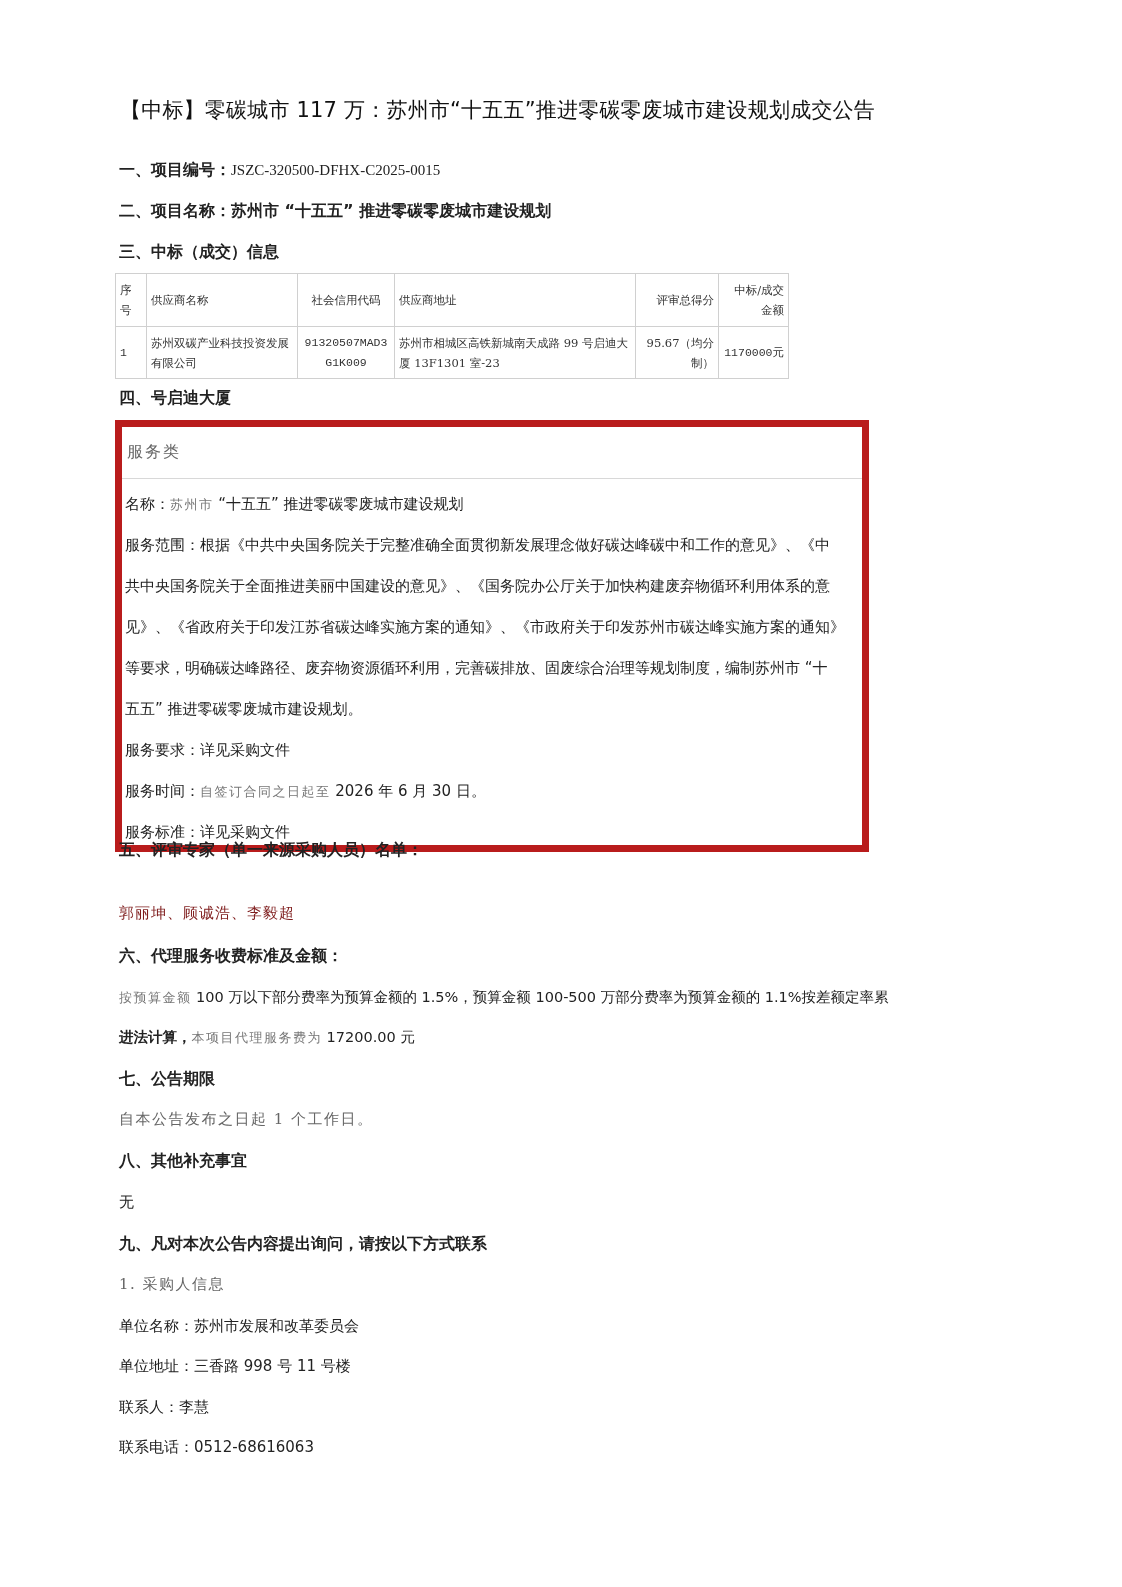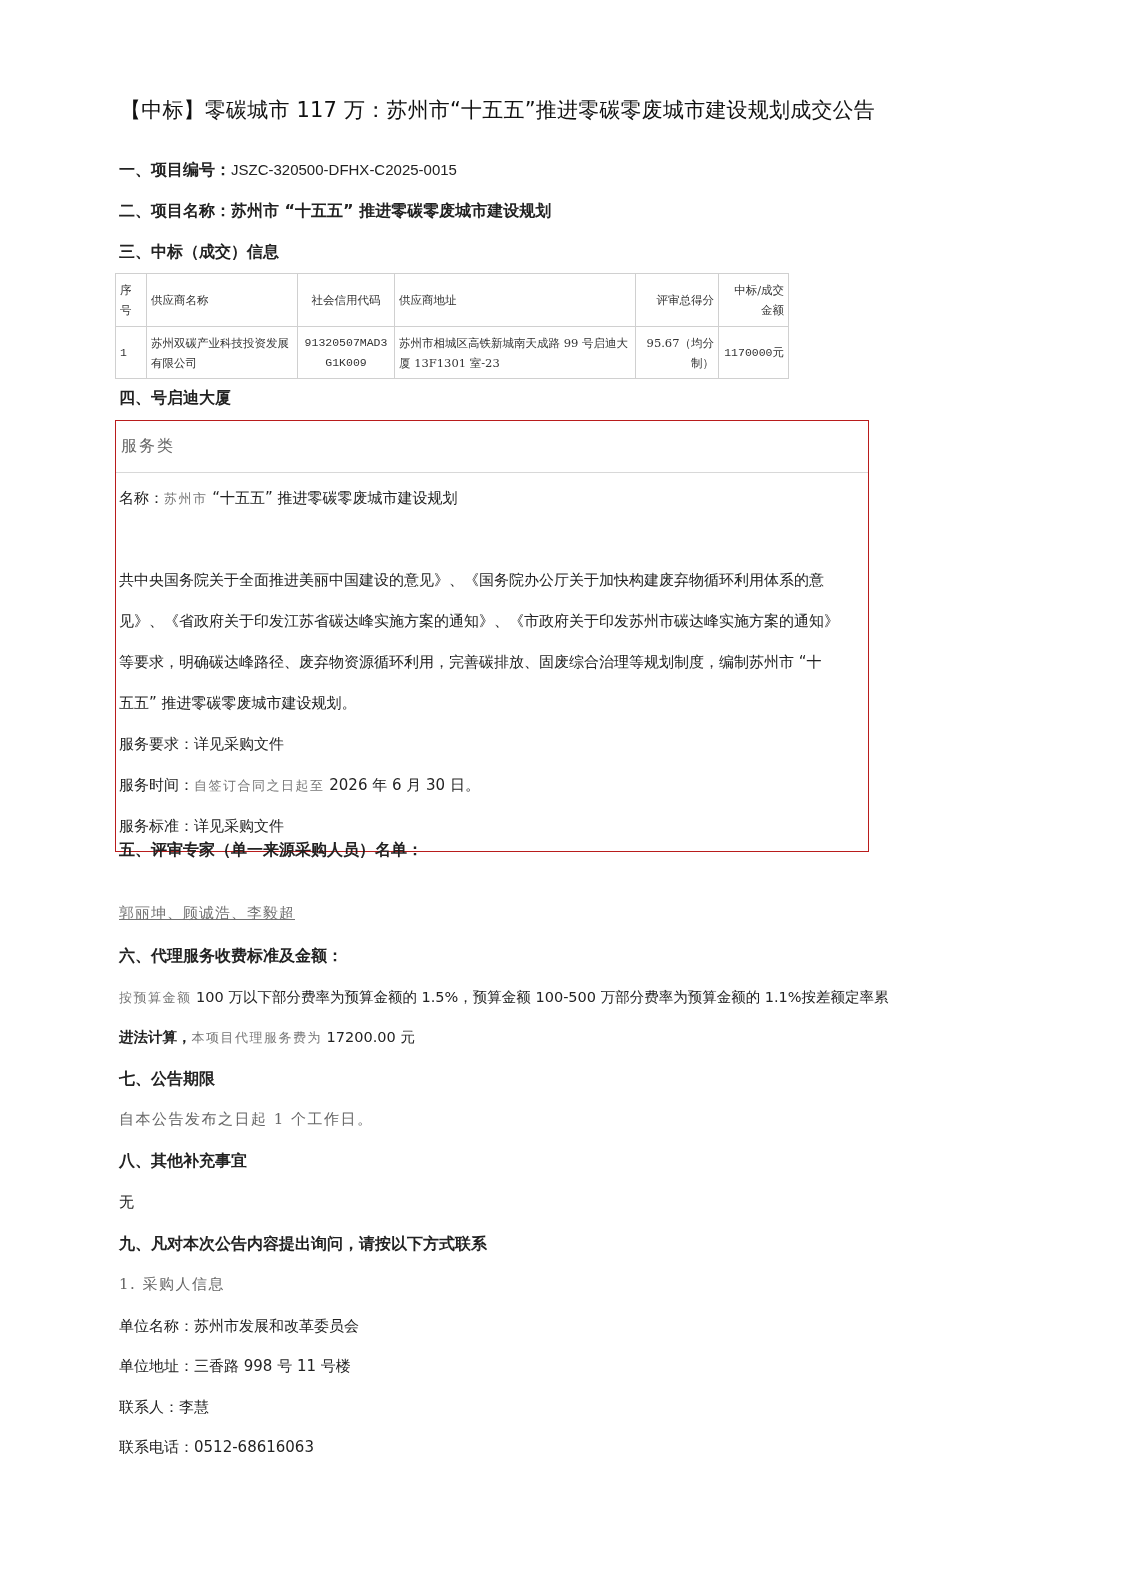--- a/index.html
+++ b/index.html
@@ -19,33 +19,33 @@
     table.win tr.row td { height: 45px; }
     .c0 { width: 22px; text-align: left; }
     .c1 { width: 142px; text-align: left; }
     .c2 { width: 88px; text-align: center; }
     .c3 { width: 232px; text-align: left; }
     .c4 { width: 74px; text-align: right; }
     .c5 { width: 61px; text-align: right; }
     .sans { font-family: Liberation Mono, monospace; margin-top: 38px; }
 
     .box { position: absolute; left: 115px; top: 420px; width: 754px; height: 432px;
-           border: 1px solid #b91c1c; box-sizing: border-box; }
+           border: 7px solid #b91c1c; box-sizing: border-box; }
     .box .cat { position: absolute; left: 0; top: 0; width: 100%; height: 52px; border-bottom: 1px solid #d8d8d8; box-sizing: border-box; }
     .box .cat span { position: absolute; left: 5px; top: 15px; font-size: 16px; color: #666;
                      font-family: "DejaVu Serif", "Liberation Serif", serif; letter-spacing: 2px; }
     .box .line { position: absolute; left: 3px; font-size: 15px; color: #222; white-space: nowrap; }
   </style>
 </head>
 <body>
 
 <div class="abs title">【中标】零碳城市 117 万：苏州市“十五五”推进零碳零废城市建设规划成交公告</div>
 
 <div class="abs h" style="top:160px;">
-  <span>一、项目编号：</span><span style="font-weight:normal;font-family:Liberation Sans, sans-serif;font-size:15px;">JSZC-320500-DFHX-C2025-0015</span>
+  <span>一、项目编号：</span><span style="font-weight:normal;font-family:Liberation Serif, serif;font-size:15px;">JSZC-320500-DFHX-C2025-0015</span>
 </div>
 
 <div class="abs h" style="top:201px;">
   <span>二、项目名称：</span><span>苏州市 “十五五” 推进零碳零废城市建设规划</span>
 </div>
 
 <div class="abs h" style="top:242px;">三、中标（成交）信息</div>
 
 <table class="win">
   <tbody>
@@ -70,33 +70,34 @@
 
 <div class="abs h" style="top:388px;">四、号启迪大厦</div>
 
 <div class="box">
   <div class="cat">
     <span>服务类</span>
   </div>
   <div class="line" style="top:68px;">
     <span>名称：</span><span class="muted">苏州市</span><span> “十五五” 推进零碳零废城市建设规划</span>
   </div>
+  <div class="line" style="top:109px;">服务范围：根据《中共中央国务院关于完整准确全面贯彻新发展理念做好碳达峰碳中和工作的意见》、《中</div>
   <div class="line" style="top:150px;">共中央国务院关于全面推进美丽中国建设的意见》、《国务院办公厅关于加快构建废弃物循环利用体系的意</div>
   <div class="line" style="top:191px;">见》、《省政府关于印发江苏省碳达峰实施方案的通知》、《市政府关于印发苏州市碳达峰实施方案的通知》</div>
   <div class="line" style="top:232px;">等要求，明确碳达峰路径、废弃物资源循环利用，完善碳排放、固废综合治理等规划制度，编制苏州市 “十</div>
   <div class="line" style="top:273px;">五五” 推进零碳零废城市建设规划。</div>
   <div class="line" style="top:314px;">服务要求：详见采购文件</div>
   <div class="line" style="top:355px;">
     <span>服务时间：</span><span class="muted">自签订合同之日起至</span><span> 2026 年 6 月 30 日。</span>
   </div>
   <div class="line" style="top:396px;">服务标准：详见采购文件</div>
 </div>
 
 <div class="abs h" style="top:840px;">五、评审专家（单一来源采购人员）名单：</div>
-<div class="abs p serif" style="top:904px;color:#737373;letter-spacing:1px;text-decoration:underline;">郭丽坤、顾诚浩、李毅超</div>
+<div class="abs p serif" style="top:904px;color:#7f1d1d;letter-spacing:1px;">郭丽坤、顾诚浩、李毅超</div>
 
 <div class="abs h" style="top:946px;">六、代理服务收费标准及金额：</div>
 <div class="abs p" style="top:988px;font-size:14.5px;">
   <span class="muted">按预算金额</span><span> 100 万以下部分费率为预算金额的 1.5%，预算金额 100-500 万部分费率为预算金额的 1.1%按差额定率累</span>
 </div>
 <div class="abs p" style="top:1028px;font-size:14.5px;">
   <span style="font-weight:bold;">进法计算，</span><span class="muted">本项目代理服务费为</span><span> 17200.00 元</span>
 </div>
 
 <div class="abs h" style="top:1069px;">七、公告期限</div>

